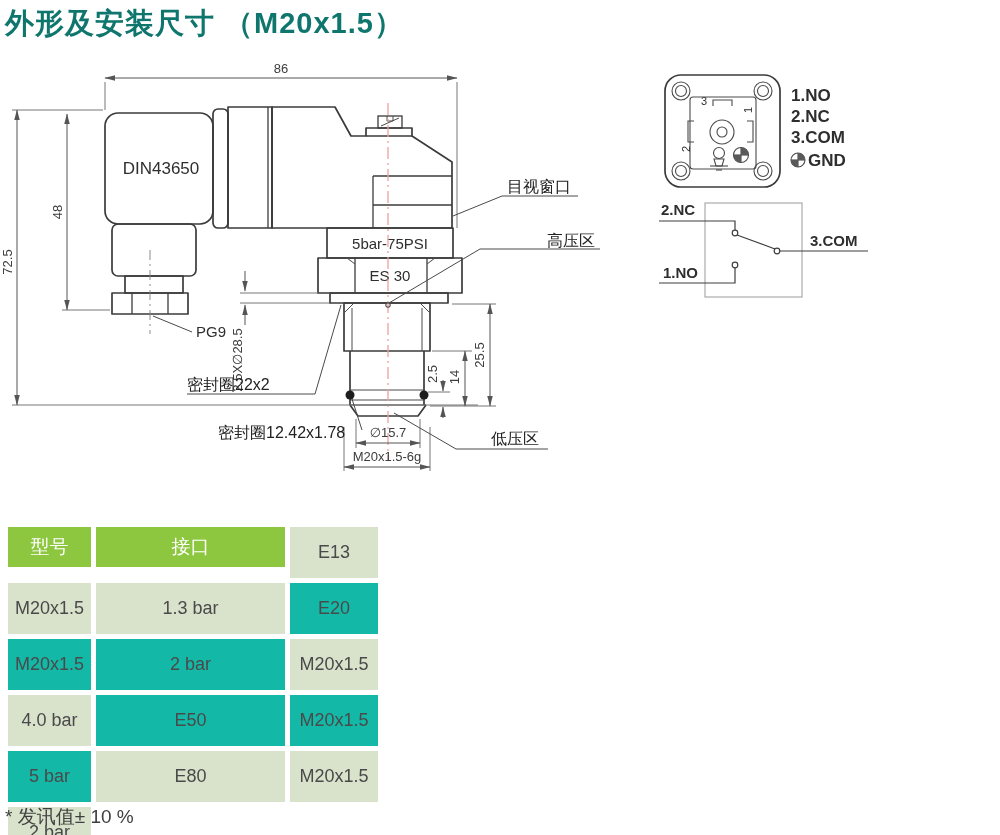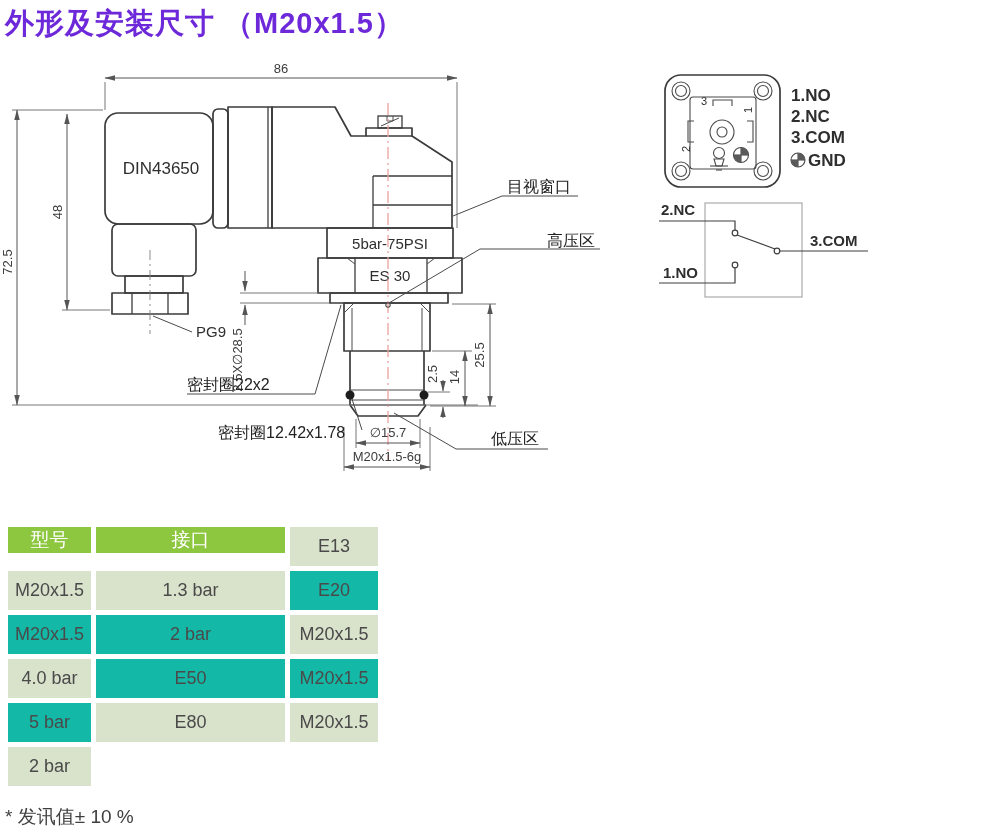--- a/index.html
+++ b/index.html
@@ -1,18 +1,18 @@
 <!DOCTYPE html>
 <html><head>
 <meta charset="utf-8">
 <style>
   html,body{margin:0;padding:0;background:#fff;}
   .page{position:relative;width:1000px;height:835px;background:#fff;overflow:hidden;
         font-family:"Liberation Sans",sans-serif;}
-  .title{position:absolute;left:5px;top:4px;font-size:29px;font-weight:bold;color:#6d28d9;letter-spacing:1px;}
+  .title{position:absolute;left:5px;top:4px;font-size:29px;font-weight:bold;color:#0f766e;letter-spacing:1px;}
   .drawing{position:absolute;left:0;top:0;width:1000px;height:520px;}
   
   .ol{fill:none;stroke:#3b3b3b;stroke-width:1.7;stroke-linejoin:round}
   .ol2{fill:none;stroke:#3b3b3b;stroke-width:1.3}
   .ld{fill:none;stroke:#4a4a4a;stroke-width:1}
   .thin{fill:none;stroke:#4a4a4a;stroke-width:1.1}
   .dim{stroke:#555;stroke-width:1;fill:none}
   .ext{stroke:#666;stroke-width:.9;fill:none}
   .cl{stroke:#efa0a0;stroke-width:1.3;stroke-dasharray:12 4 2 4;fill:none}
   .clg{stroke:#808080;stroke-width:.9;stroke-dasharray:10 4 2 4;fill:none}
@@ -24,22 +24,22 @@
   svg text{fill:#2f2f2f;font-family:"Liberation Sans",sans-serif}
   .t17{font-size:17px}
   .t15{font-size:15px}
   .t13{font-size:13px;fill:#3c3c3c}
   .t11{font-size:11px}
   .cn{font-size:16px;fill:#222}
   .lg{font-size:17px;font-weight:600;fill:#2e2e2e}
   .cz{font-size:15px;font-weight:600;fill:#2e2e2e}
   
   .spec-table{position:absolute;left:8px;top:527px;display:grid;grid-template-columns:83px 189px 88px;gap:5px;}
-  .cell{display:flex;align-items:center;justify-content:center;height:39px;font-size:18px;color:#4a4a4a;}
-  .th{background:#8dc63f;color:#fff;height:26px;font-size:19px;}
+  .cell{display:flex;align-items:center;justify-content:center;height:51px;font-size:18px;color:#4a4a4a;}
+  .th{background:#8dc63f;color:#fff;height:40px;font-size:19px;}
   .dark{background:#d9e2cb}
   .light{background:#14b8a6}
   .footnote{position:absolute;left:5px;top:804px;font-size:19px;color:#3f3f3f;}
 </style>
 </head>
 <body>
 
 <div class="page">
 
   <div class="title">外形及安装尺寸 （M20x1.5）</div>

